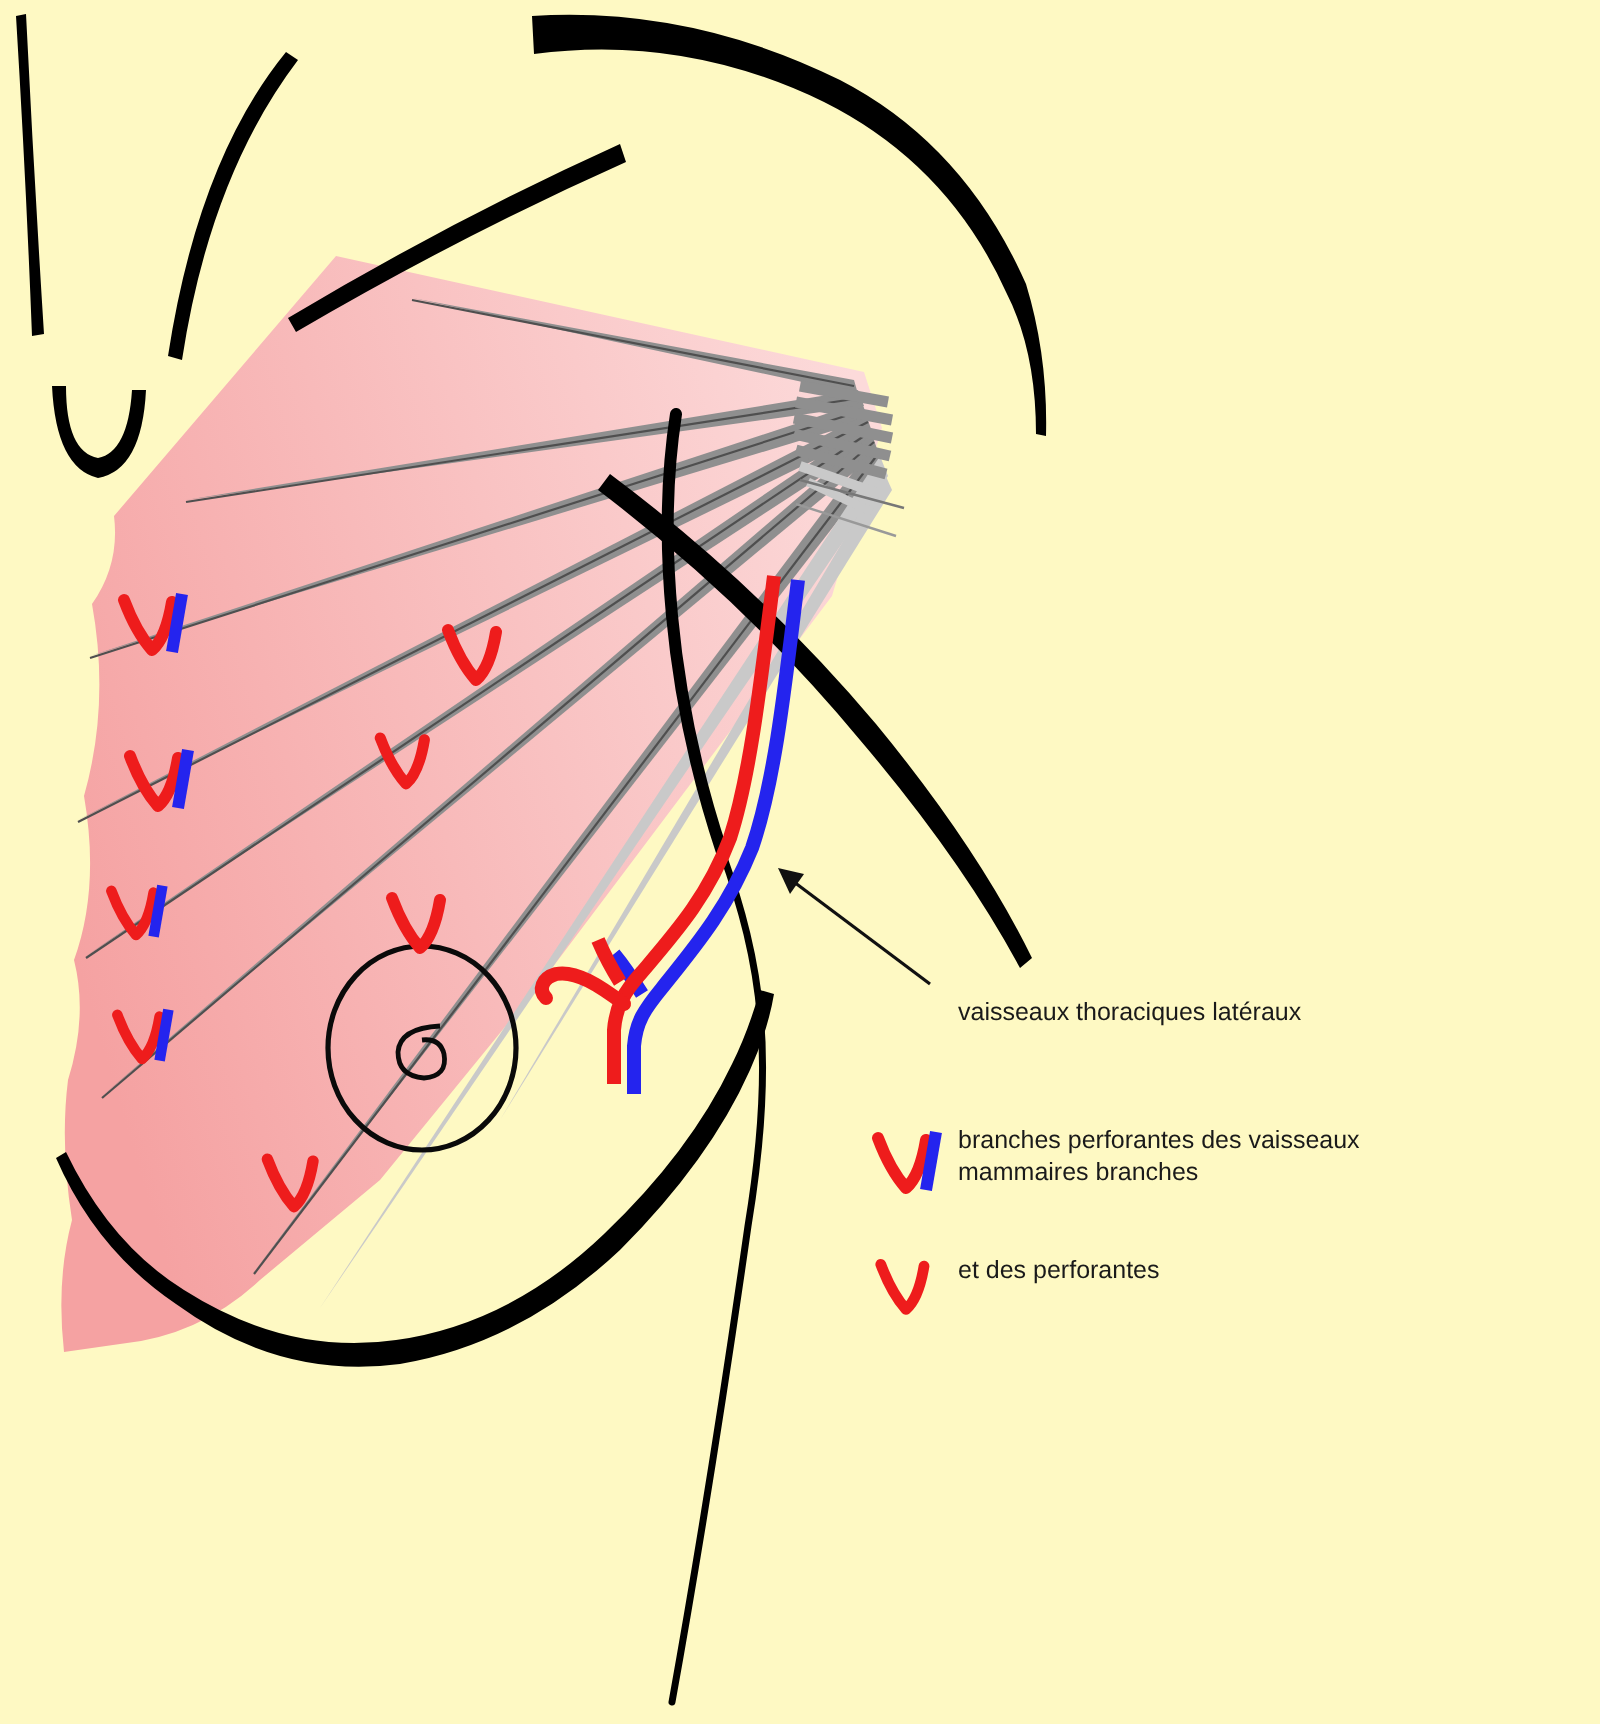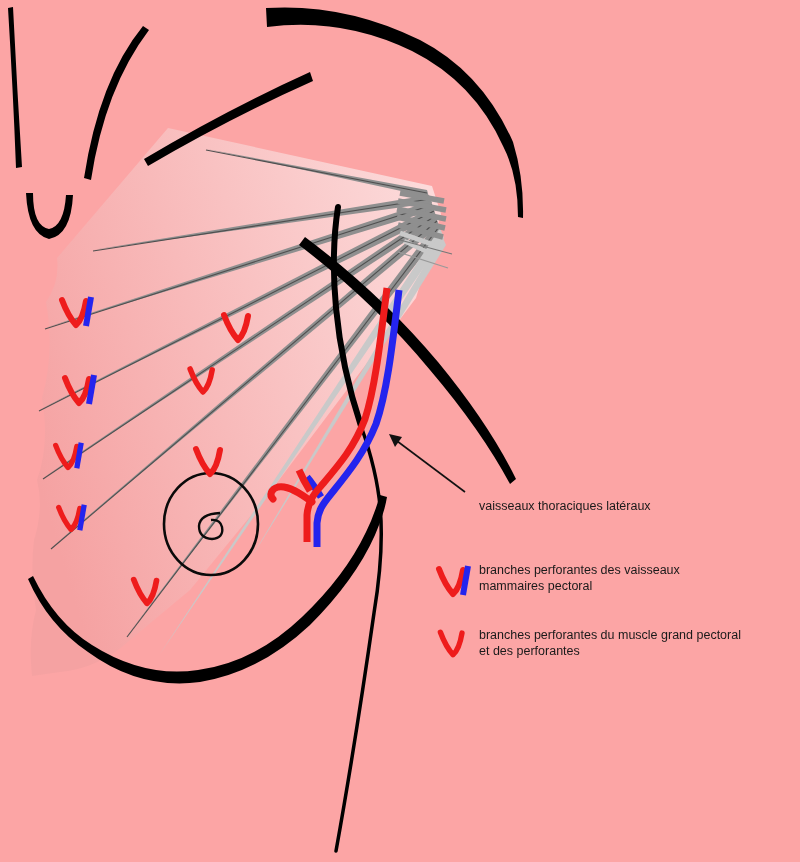--- a/index.html
+++ b/index.html
@@ -1,16 +1,16 @@
 <!DOCTYPE html>
 <html><head>
 <meta charset="utf-8">
 <style>
   html,body{margin:0;padding:0;background:#fff;}
-  #stage{position:relative;width:800px;height:862px;background:#fca5a5;overflow:hidden;
+  #stage{position:relative;width:800px;height:862px;background:#fef9c3;overflow:hidden;
          font-family:"Liberation Sans",sans-serif;}
   #stage svg{position:absolute;left:0;top:0;}
   .lbl{position:absolute;font-size:12.5px;line-height:16px;color:#1a1a1a;white-space:nowrap;}
 </style>
 </head>
 <body>
 
 <div id="stage">
 
 <svg width="800" height="862" viewBox="0 0 800 862">
@@ -137,21 +137,20 @@
   </g>
   <g transform="translate(453,643) scale(0.9)">
     <use href="#chk-red" stroke="#ee1c1c"></use>
   </g>
 </svg>
 
   <div class="lbl" style="left:479px;top:498px;">vaisseaux thoraciques latéraux</div>
 
   <div class="lbl" style="left:479px;top:562px;">
     <div>branches perforantes des vaisseaux</div>
-    <div>mammaires pectoral</div>
+    <div>mammaires branches</div>
   </div>
 
   <div class="lbl" style="left:479px;top:627px;">
-    <div>branches perforantes du muscle grand pectoral</div>
     <div>et des perforantes</div>
   </div>
 
 </div>
 
 </body></html>

